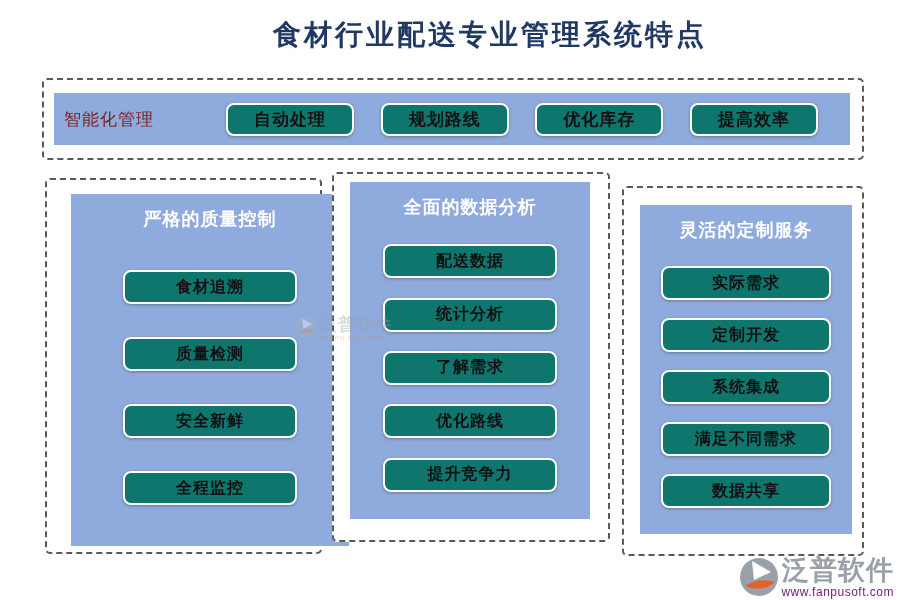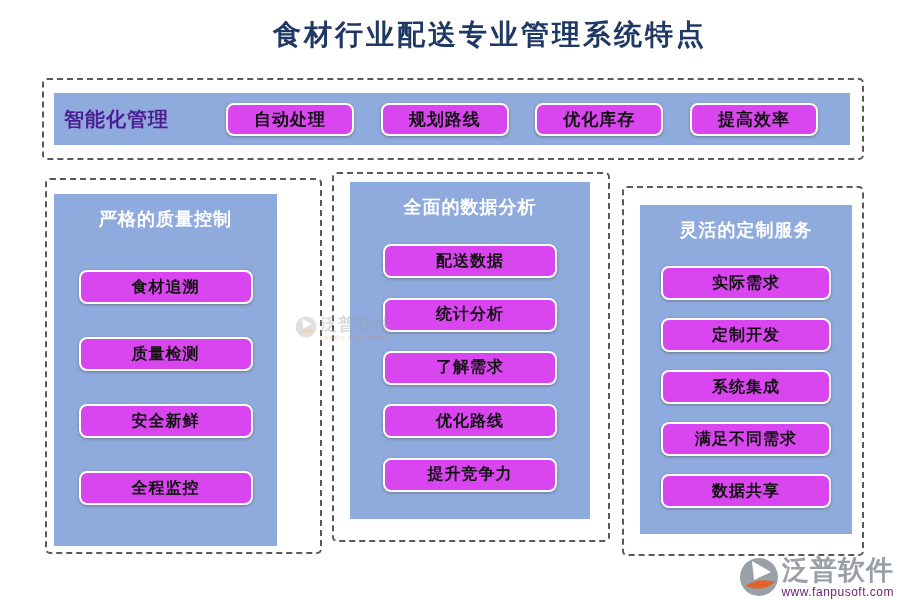--- a/index.html
+++ b/index.html
@@ -18,36 +18,36 @@
   .dash-col1{left:45px;top:178px;width:277px;height:376px;}
   .dash-col2{left:332px;top:172px;width:278px;height:370px;}
   .dash-col3{left:622px;top:186px;width:242px;height:370px;}
 
   
   .banner{
     position:absolute;left:10px;top:13px;right:12px;bottom:13px;
     background:#8FAADC;display:flex;align-items:center;
     padding:0 32px 0 10px;box-sizing:border-box;
   }
-  .banner-label{flex:none;width:162px;color:#4c1d95;font-size:20px;font-weight:bold;letter-spacing:1px;}
+  .banner-label{flex:none;width:162px;color:#7f1d1d;font-size:17px;font-weight:normal;letter-spacing:1px;}
   .banner-buttons{flex:1;display:flex;justify-content:space-between;align-items:center;}
 
   
   .pill{
-    background:#d946ef;border:2px solid #ffffff;border-radius:8px;
+    background:#0f766e;border:2px solid #ffffff;border-radius:8px;
     box-shadow:0 1px 3px rgba(60,60,60,0.45);
     color:#111111;font-weight:bold;text-align:center;
     display:flex;align-items:center;justify-content:center;
     cursor:pointer;box-sizing:border-box;
   }
   .banner-buttons .pill{width:128px;height:33px;font-size:17px;letter-spacing:1px;}
 
   
   .panel{position:absolute;background:#8FAADC;display:flex;flex-direction:column;box-sizing:border-box;}
-  .panel-col1{left:7px;top:14px;width:223px;height:352px;}
+  .panel-col1{left:24px;top:14px;width:278px;height:352px;}
   .panel-col2{left:16px;top:8px;width:240px;height:337px;}
   .panel-col3{left:16px;top:17px;width:212px;height:329px;font-family:Liberation Serif, serif;}
   .panel-header{
     flex:none;padding-top:13px;text-align:center;color:#ffffff;
     font-size:18px;font-weight:bold;letter-spacing:1px;
   }
   .panel-buttons{flex:1;display:flex;flex-direction:column;justify-content:space-evenly;align-items:center;padding:6px 0 8px 0;}
   .panel-buttons .pill{width:174px;height:34px;font-size:16px;letter-spacing:1px;}
   .panel-col3 .panel-buttons .pill{width:170px;}
 

